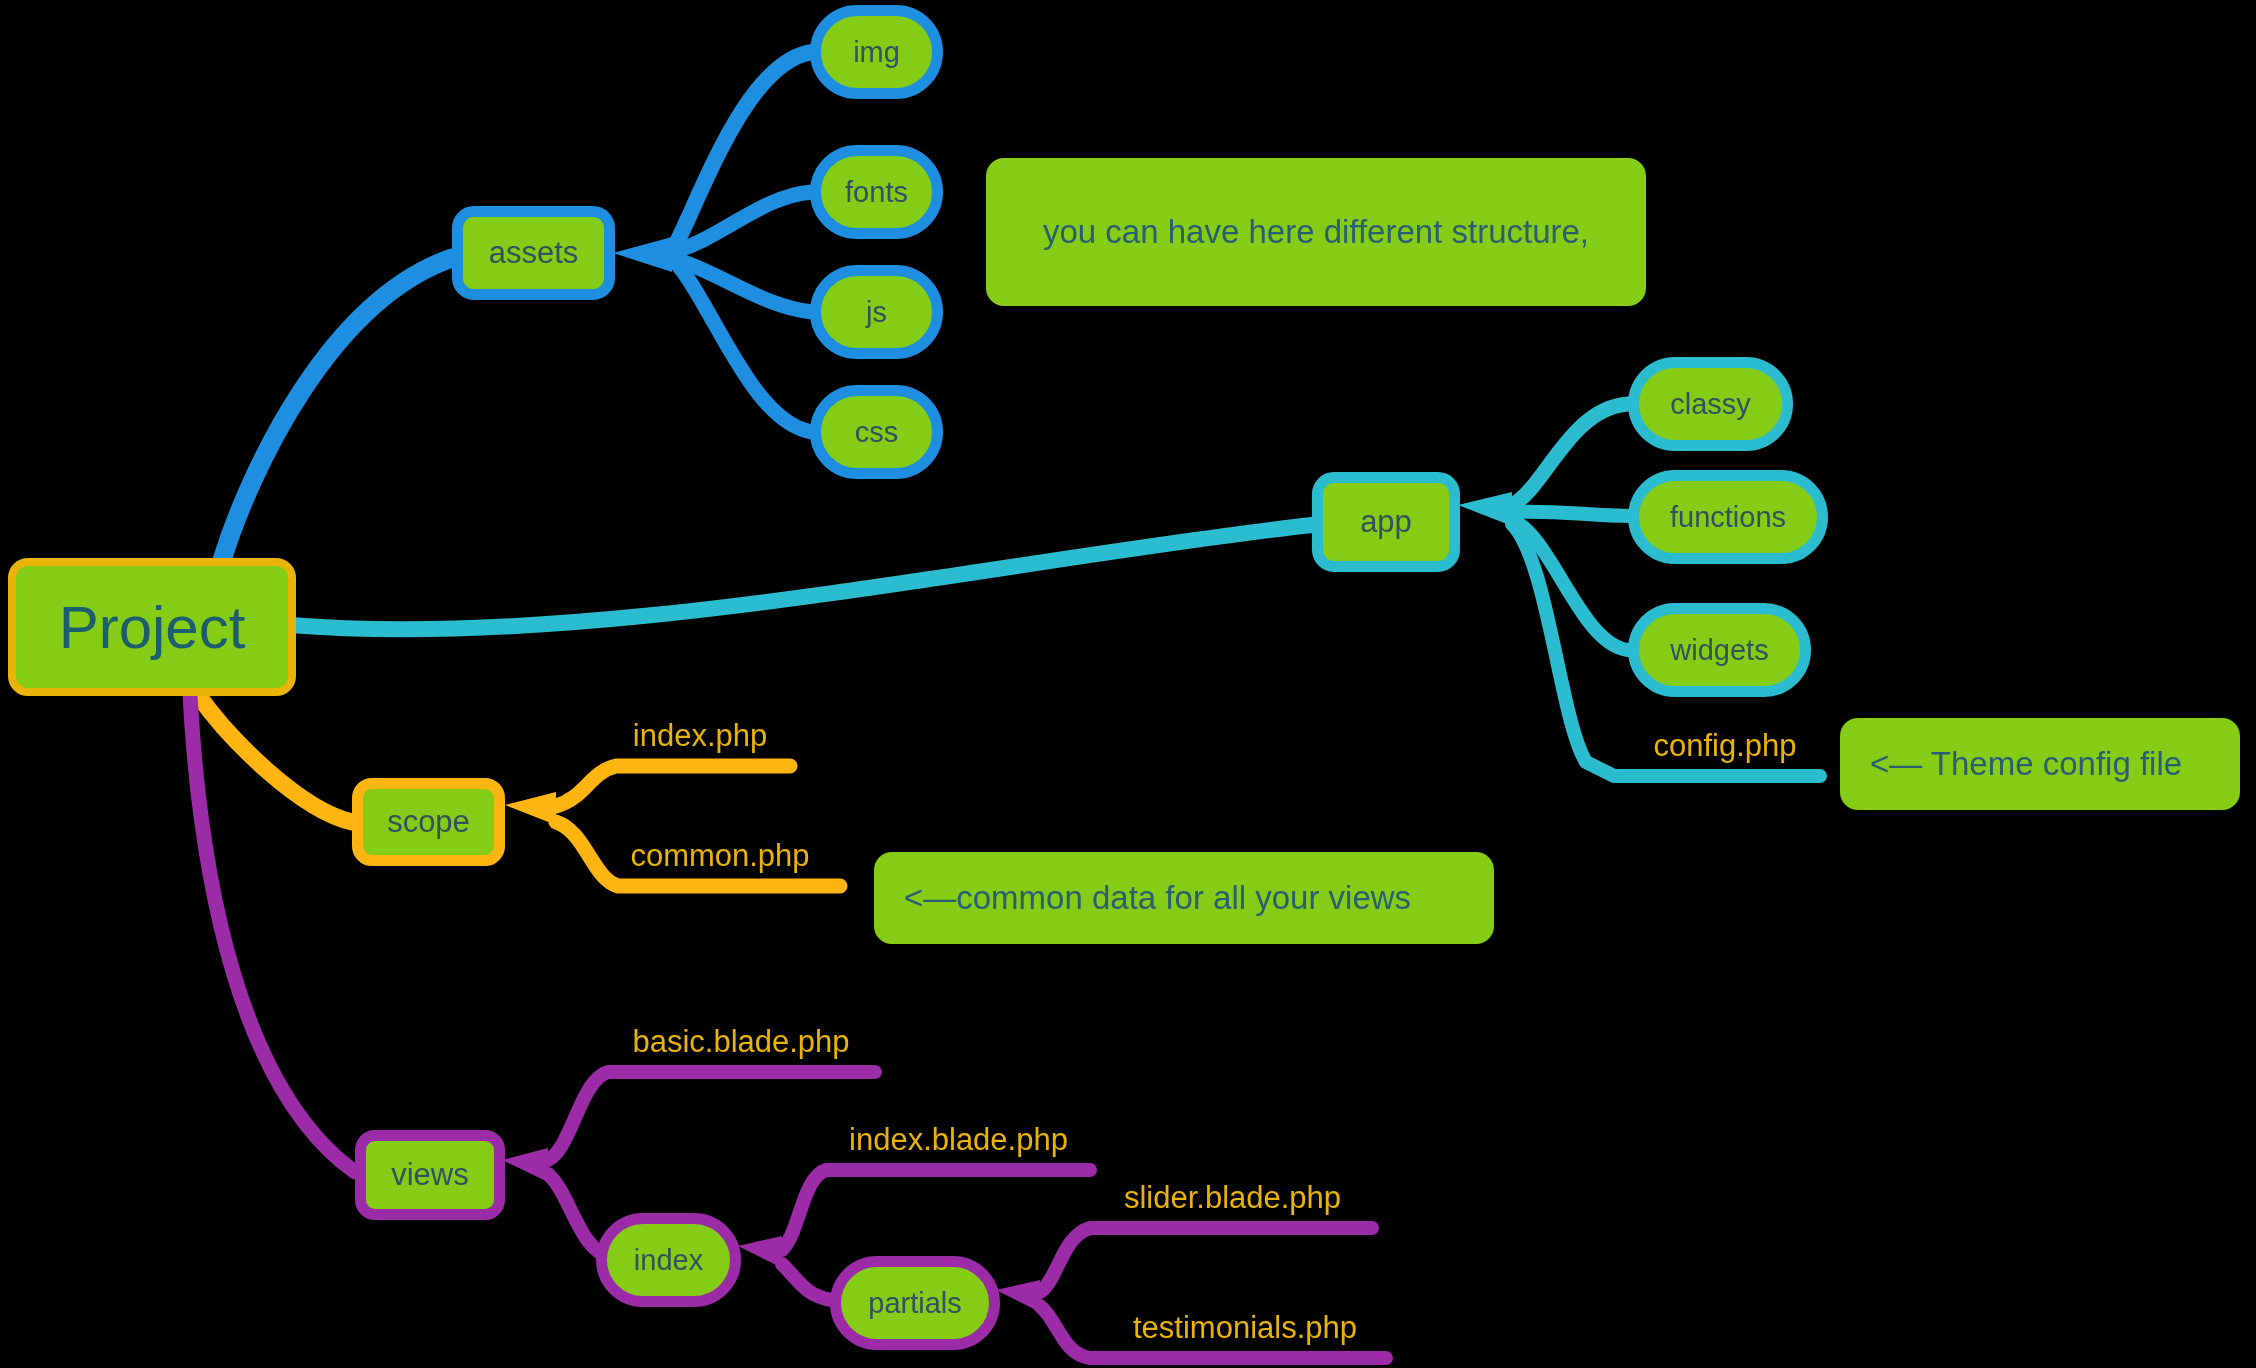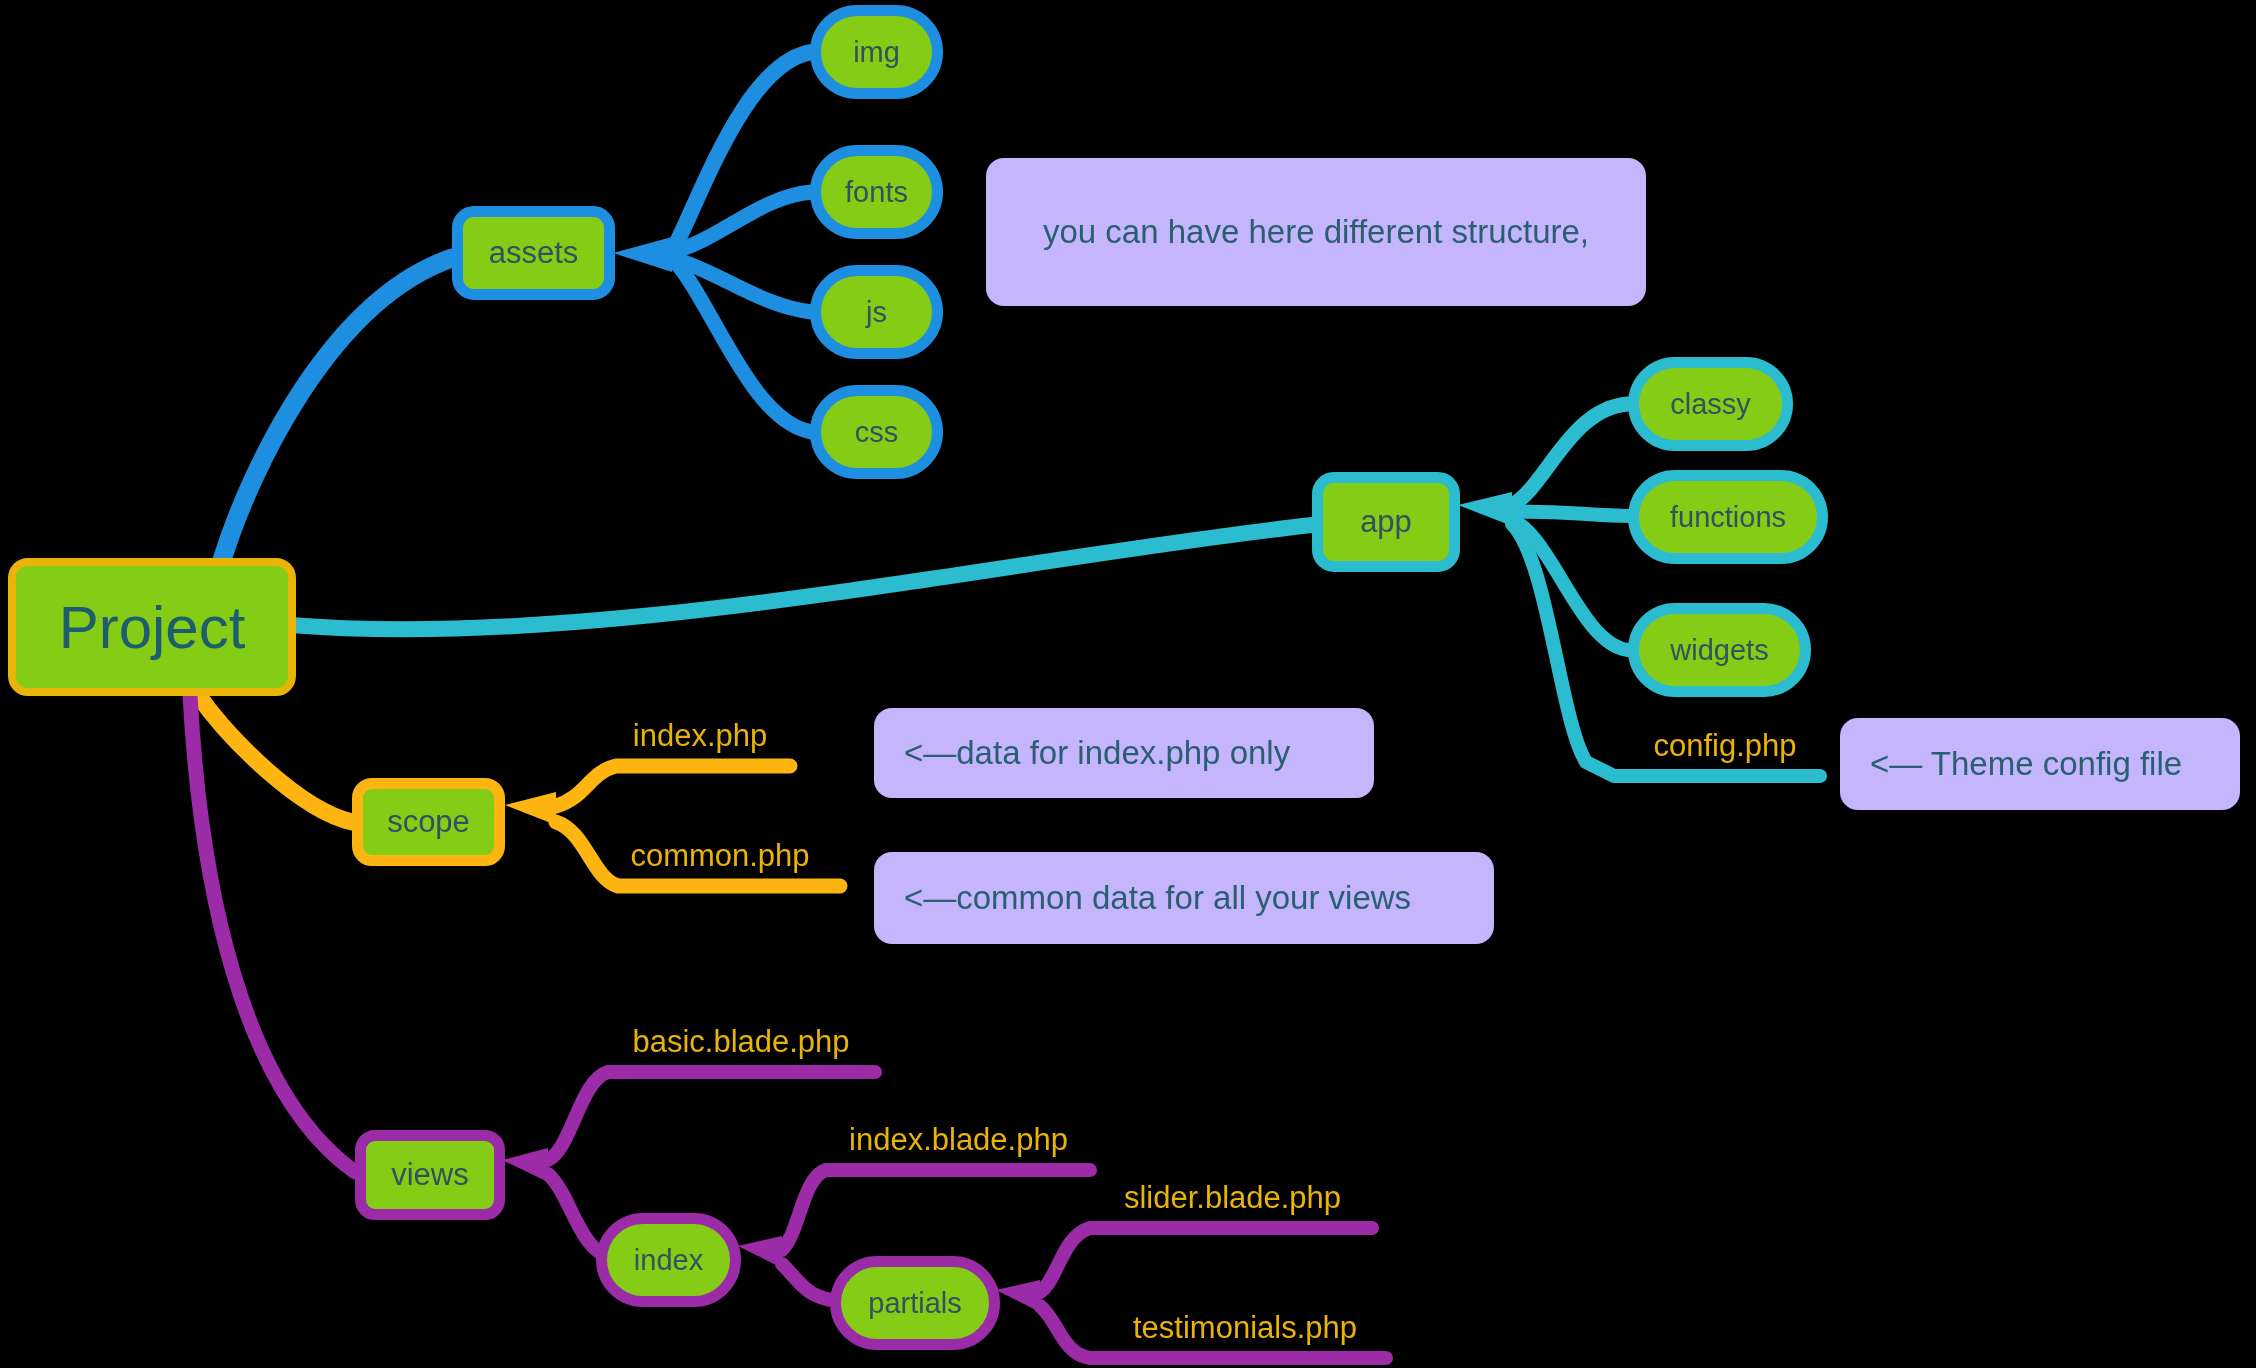--- a/index.html
+++ b/index.html
@@ -11,21 +11,21 @@
         display:flex;align-items:center;justify-content:center;
         color:#33515e;text-align:center;line-height:1.05;}
   .node.root{border:8px solid #eab308;border-radius:20px;font-size:60px;color:#1d5e6e;}
   .node.lvl1{border-width:11px;border-style:solid;border-radius:22px;font-size:31px;}
   .node.lvl2{border-width:11px;border-style:solid;border-radius:48px;font-size:29px;}
 
   .leaf{position:absolute;color:#eab308;font-size:31px;white-space:nowrap;
         text-align:center;}
   .leaf .lbl{display:block;}
 
-  .note{position:absolute;box-sizing:border-box;background:#c4b5fd;border-radius:18px;
+  .note{position:absolute;box-sizing:border-box;background:#84cc16;border-radius:18px;
         color:#2a5f72;font-size:33px;display:flex;align-items:center;
         justify-content:center;text-align:center;line-height:1.35;padding:0 18px;}
   .note.left{justify-content:flex-start;text-align:left;padding-left:30px;}
 </style>
 </head>
 <body>
 
 <div id="stage">
 
   <svg id="edges" viewBox="0 0 2256 1368" xmlns="http://www.w3.org/2000/svg">
@@ -148,23 +148,20 @@
   </div>
   <div class="leaf" style="left:1100px;top:1310px;width:290px;">
     <span class="lbl">testimonials.php</span>
   </div>
 
   <div class="note" style="left:986px;top:158px;width:660px;height:148px;">
     <div>
       <span>you can have here different structure,</span><br>
     </div>
   </div>
-  <div class="note left" style="left:874px;top:708px;width:500px;height:90px;">
-    <span>&lt;—data for index.php only</span>
-  </div>
   <div class="note left" style="left:874px;top:852px;width:620px;height:92px;">
     <span>&lt;—common data for all your views</span>
   </div>
   <div class="note left" style="left:1840px;top:718px;width:400px;height:92px;">
     <span>&lt;— Theme config file</span>
   </div>
 
 </div>
 
 </body></html>

